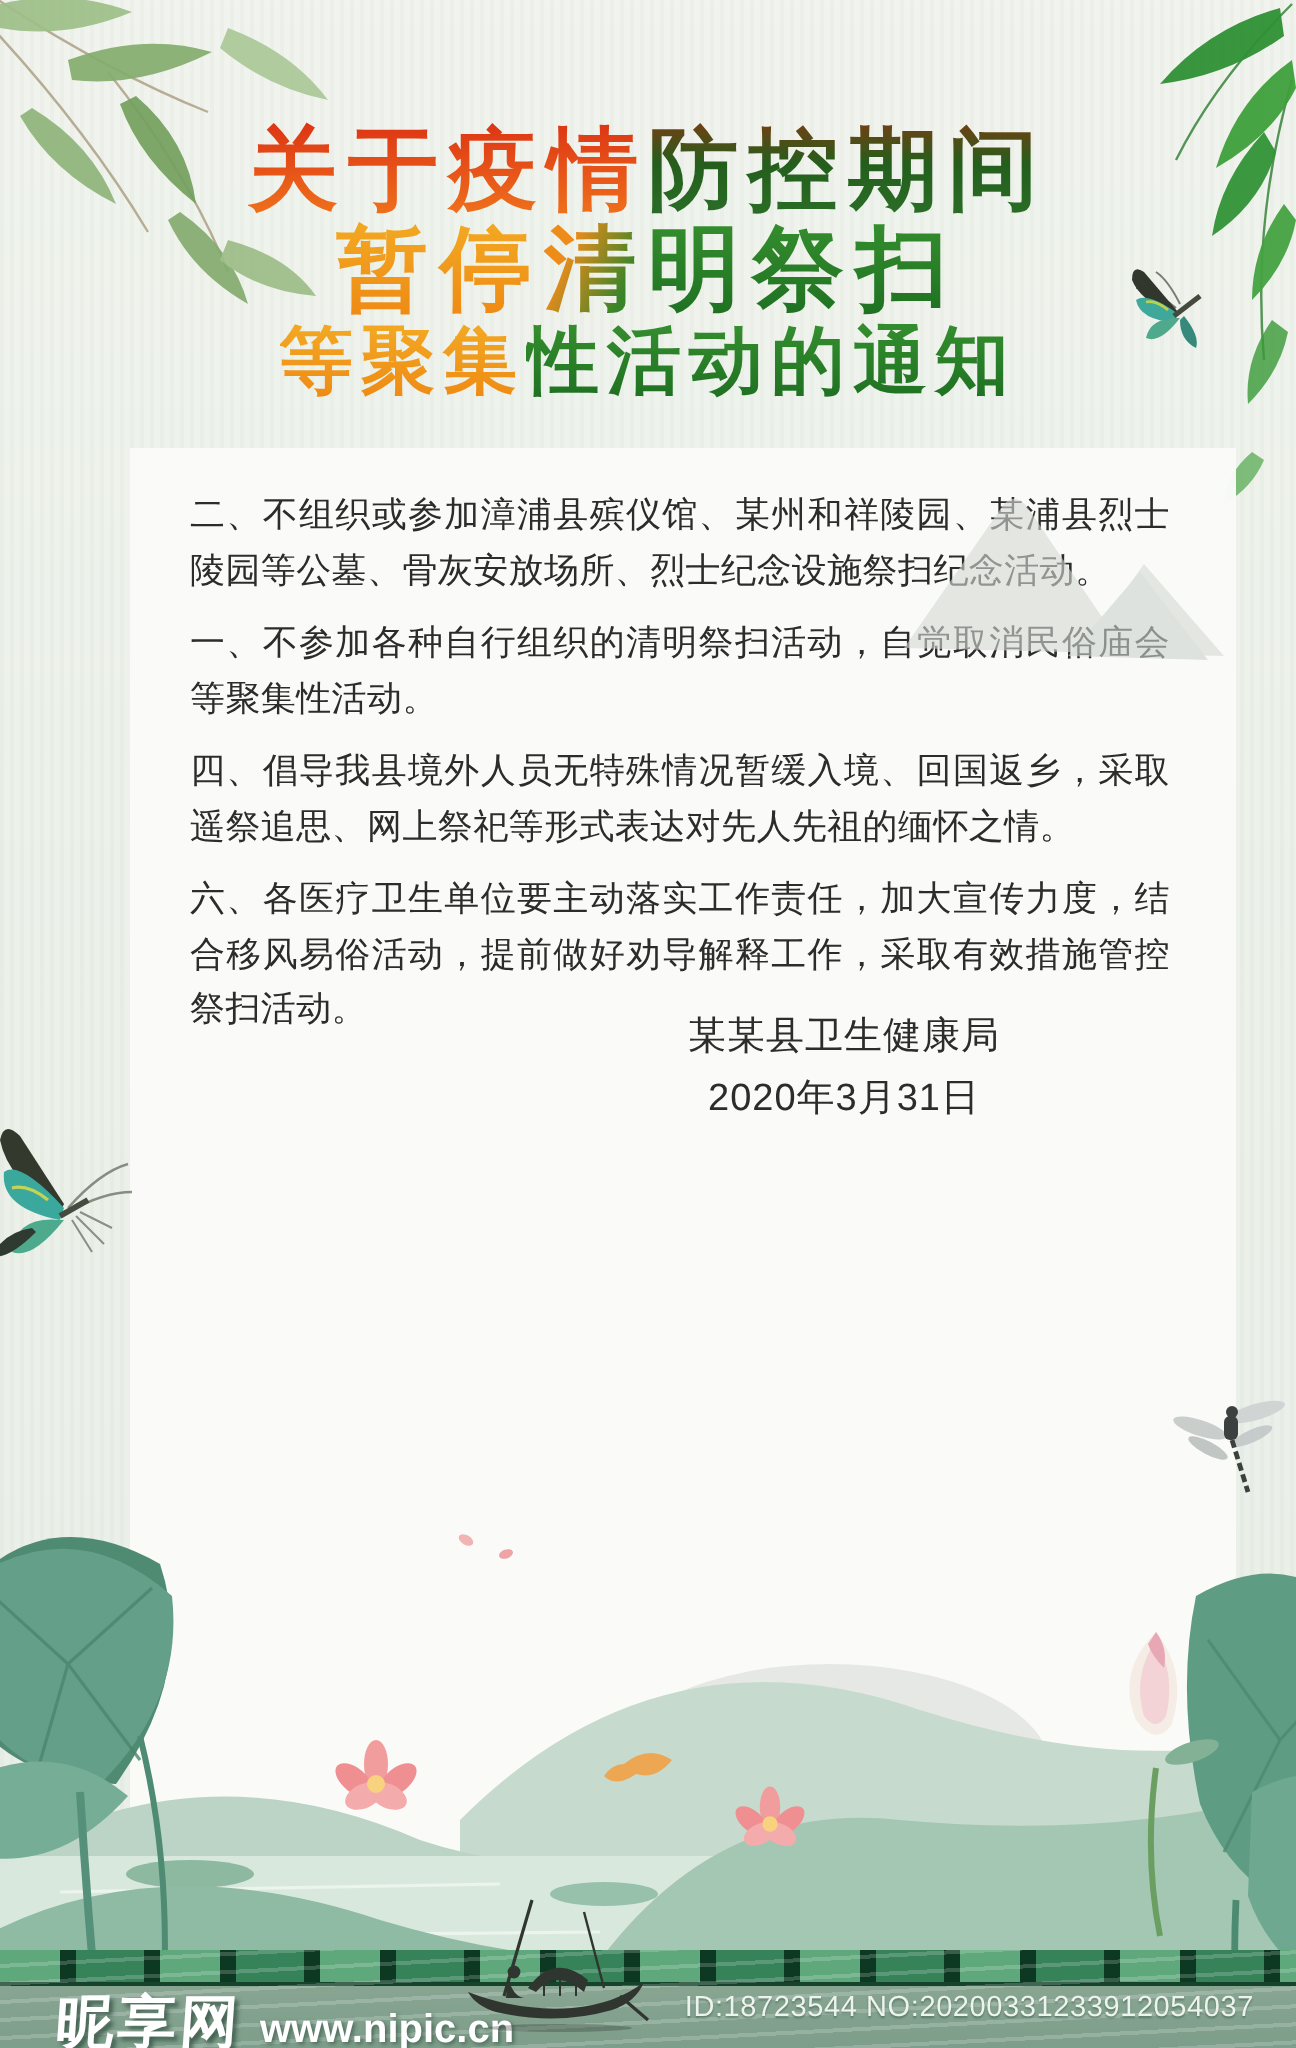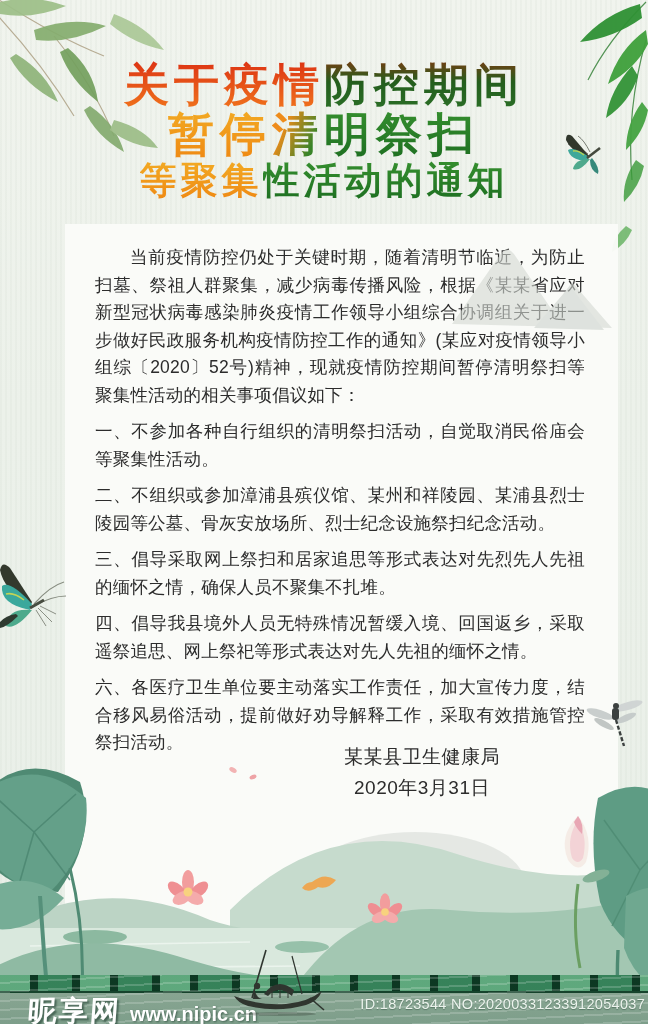--- a/index.html
+++ b/index.html
@@ -46,21 +46,21 @@
     pointer-events:none;}
   .bar-stripe{position:absolute;top:0;left:0;right:0;height:16px;background:#1c5a3b;
     background-image:repeating-linear-gradient(90deg,rgba(130,210,160,.65) 0 30px,
       rgba(10,50,30,.85) 30px 38px,rgba(80,170,120,.5) 38px 72px,rgba(10,50,30,.85) 72px 80px);
     border-bottom:2px solid #16432c;}
   .logo{position:absolute;left:28px;top:17px;white-space:nowrap;z-index:2;}
   .logo-cn{font-size:29px;font-weight:900;color:#ffffff;letter-spacing:2px;
     text-shadow:2px 2px 2px rgba(35,65,50,.65);display:inline-block;transform:skewX(-4deg);}
   .logo-url{font-size:20px;font-weight:bold;color:#ffffff;margin-left:9px;
     text-shadow:1px 1px 2px rgba(35,65,50,.6);}
-  .idtext{position:absolute;right:3px;top:21px;font-size:14.5px;color:#edf4ee;z-index:2;
+  .idtext{position:absolute;right:21px;top:21px;font-size:14.5px;color:#edf4ee;z-index:2;
     text-shadow:0 1px 1px rgba(30,60,45,.4);letter-spacing:.3px;}
 </style>
 </head>
 <body>
 
 <div class="poster">
 
   <svg class="dec" style="left:-6px;top:-4px;" width="210" height="170" viewBox="0 0 210 170">
     <g stroke="#a09070" stroke-width="1.2" fill="none" opacity=".7">
       <path d="M2 2 Q60 40 110 60"></path>
@@ -114,24 +114,22 @@
 
   <main class="panel">
     <svg class="pm-watermark" width="180" height="115" viewBox="0 0 180 115">
       <path d="M8 100 L58 28 Q64 22 70 30 L108 86 L128 58 L168 104 Z" fill="#d4d9d3"></path>
       <path d="M90 104 L126 62 L160 106 Z" fill="#cdd3cd"></path>
     </svg>
     <svg class="pm-leafshadow" width="260" height="140" viewBox="0 0 260 140">
       <ellipse cx="120" cy="70" rx="110" ry="52" fill="#7c8a80"></ellipse>
       <ellipse cx="210" cy="96" rx="48" ry="30" fill="#7c8a80"></ellipse>
     </svg>
-    <p class="indent">当前疫情防控仍处于关键时期，随着清明节临近，为防止扫墓、祭祖人群聚集，减少病毒传播风险，根据《某某省应对新型冠状病毒感染肺炎疫情工作领导小组综合协调组关于进一步做好民政服务机构疫情防控工作的通知》(某应对疫情领导小组综〔2020〕52号)精神，现就疫情防控期间暂停清明祭扫等聚集性活动的相关事项倡议如下：</p>
+    <p>二、不组织或参加漳浦县殡仪馆、某州和祥陵园、某浦县烈士陵园等公墓、骨灰安放场所、烈士纪念设施祭扫纪念活动。</p>
     <p>一、不参加各种自行组织的清明祭扫活动，自觉取消民俗庙会等聚集性活动。</p>
-    <p>二、不组织或参加漳浦县殡仪馆、某州和祥陵园、某浦县烈士陵园等公墓、骨灰安放场所、烈士纪念设施祭扫纪念活动。</p>
-    <p>三、倡导采取网上祭扫和居家追思等形式表达对先烈先人先祖的缅怀之情，确保人员不聚集不扎堆。</p>
     <p>四、倡导我县境外人员无特殊情况暂缓入境、回国返乡，采取遥祭追思、网上祭祀等形式表达对先人先祖的缅怀之情。</p>
     <p>六、各医疗卫生单位要主动落实工作责任，加大宣传力度，结合移风易俗活动，提前做好劝导解释工作，采取有效措施管控祭扫活动。</p>
     <div class="sign">
       <p>某某县卫生健康局</p>
       <p>2020年3月31日</p>
     </div>
   </main>
 
   <svg class="dec" style="left:-12px;top:556px;z-index:6;" width="84" height="96" viewBox="0 0 84 96">
     <g stroke="#707568" stroke-width="1.2" fill="none" opacity=".8">

